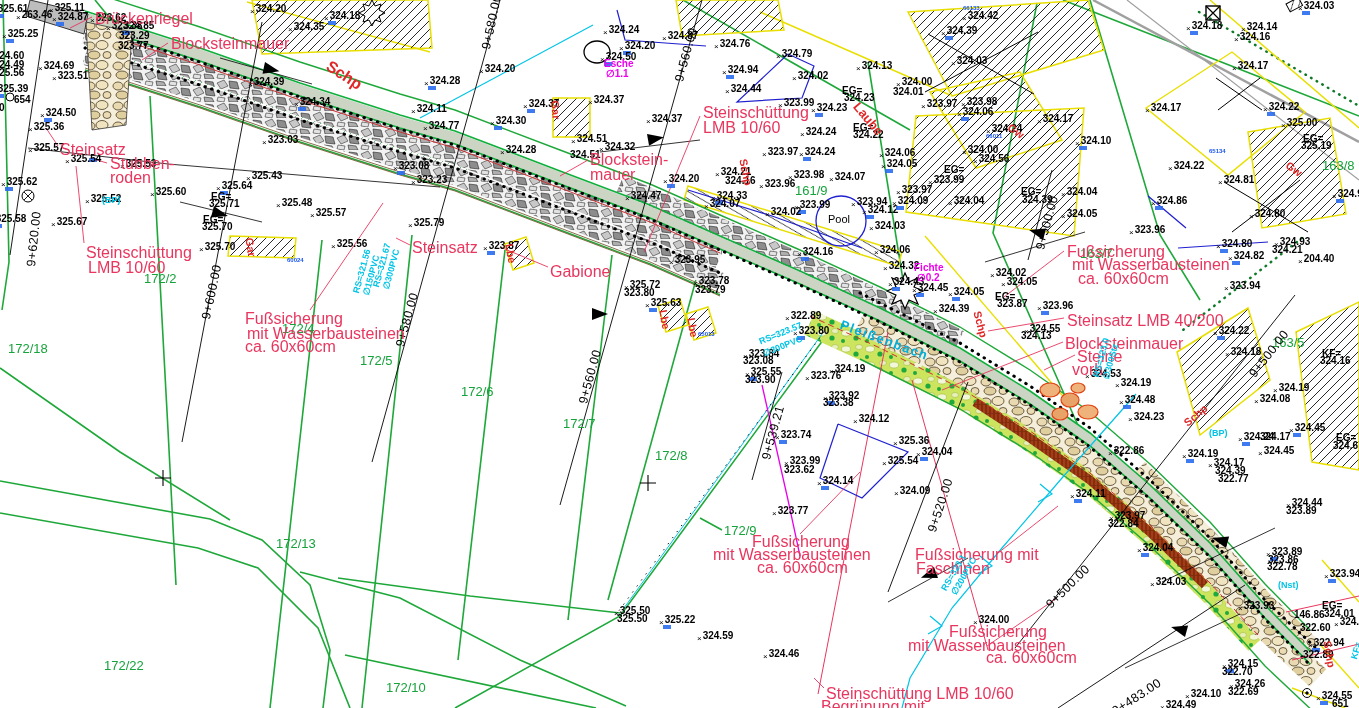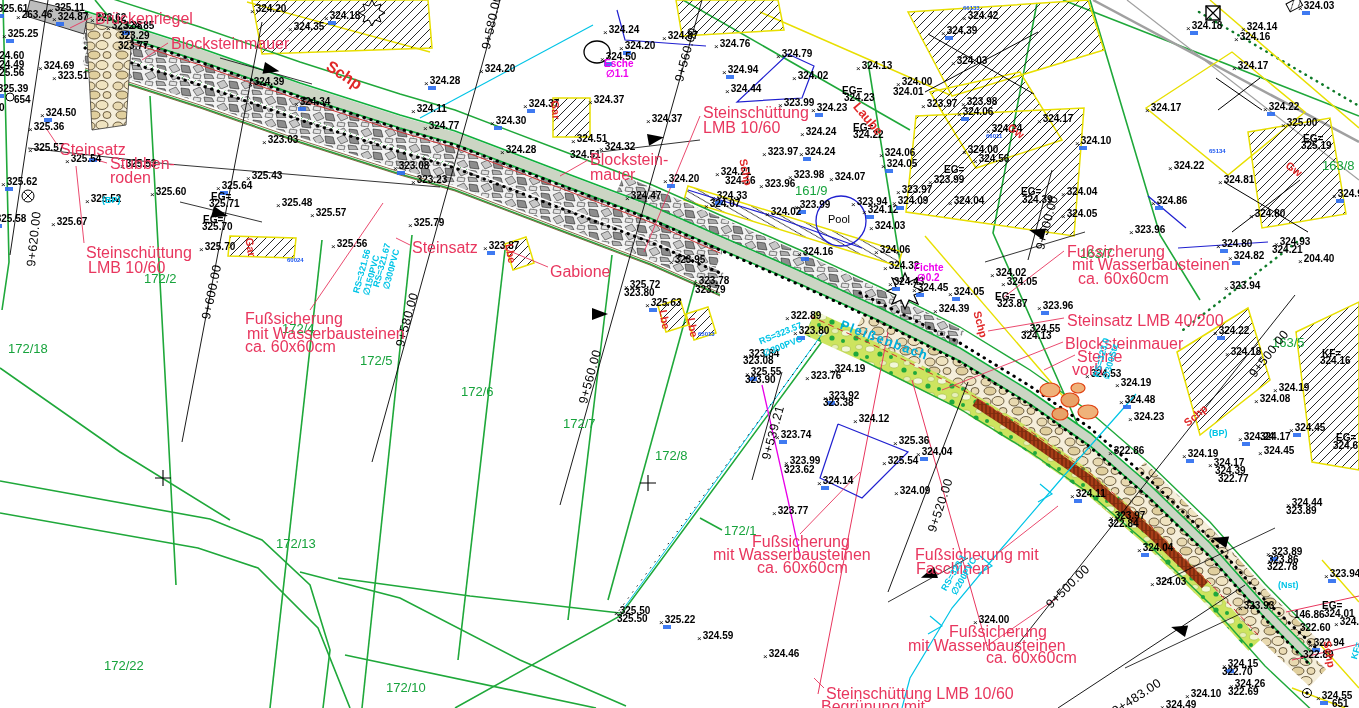--- a/index.html
+++ b/index.html
@@ -448,21 +448,21 @@
       <div class="chip" style="left: 1336px; top: 199px;"></div>
       <div class="lbl el" style="left: 199px; top: 242px;">325.70</div>
       <div class="lbl el" style="left: 331px; top: 239px;">325.56</div>
       <div class="lbl el" style="left: 483px; top: 241px;">323.87</div>
       <div class="chip" style="left: 487px; top: 251px;"></div>
       <div class="lbl el" style="left: 669px; top: 255px;">323.95</div>
       <div class="lbl el" style="left: 624px; top: 280px;">325.72</div>
       <div class="lbl e2" style="left: 624px; top: 288px;">323.80</div>
       <div class="lbl el" style="left: 693px; top: 276px;">323.78</div>
       <div class="lbl e2" style="left: 695px; top: 285px;">323.79</div>
-      <div class="lbl el" style="left: 645px; top: 298px; font-style: italic;">325.63</div>
+      <div class="lbl el" style="left: 645px; top: 298px;">325.63</div>
       <div class="chip" style="left: 649px; top: 308px;"></div>
       <div class="lbl el" style="left: 743px; top: 349px;">323.84</div>
       <div class="lbl e2" style="left: 743px; top: 356px;">323.08</div>
       <div class="lbl el" style="left: 745px; top: 367px;">325.55</div>
       <div class="chip" style="left: 749px; top: 377px;"></div>
       <div class="lbl e2" style="left: 745px; top: 375px;">323.90</div>
       <div class="lbl el" style="left: 785px; top: 311px;">322.89</div>
       <div class="lbl el" style="left: 793px; top: 326px;">323.80</div>
       <div class="chip" style="left: 797px; top: 336px;"></div>
       <div class="lbl el" style="left: 805px; top: 371px;">323.76</div>
@@ -573,21 +573,21 @@
       <div class="chip" style="left: 1320px; top: 701px;"></div>
       <div class="lbl e2" style="left: 1332px; top: 699px;">651</div>
       <div class="lbl cy" style="left: 1278px; top: 581px;">(Nst)</div>
       <div class="lbl gn" style="left: 8px; top: 342px;">172/18</div>
       <div class="lbl gn" style="left: 144px; top: 272px;">172/2</div>
       <div class="lbl gn" style="left: 282px; top: 322px;">172/4</div>
       <div class="lbl gn" style="left: 360px; top: 354px;">172/5</div>
       <div class="lbl gn" style="left: 461px; top: 385px;">172/6</div>
       <div class="lbl gn" style="left: 563px; top: 417px;">172/7</div>
       <div class="lbl gn" style="left: 655px; top: 449px;">172/8</div>
-      <div class="lbl gn" style="left: 724px; top: 524px;">172/1</div>
+      <div class="lbl gn" style="left: 724px; top: 524px;">172/9</div>
       <div class="lbl gn" style="left: 276px; top: 537px;">172/13</div>
       <div class="lbl gn" style="left: 104px; top: 659px;">172/22</div>
       <div class="lbl gn" style="left: 386px; top: 681px;">172/10</div>
       <div class="lbl gn" style="left: 795px; top: 184px;">161/9</div>
       <div class="lbl gn" style="left: 1322px; top: 159px;">163/8</div>
       <div class="lbl gn" style="left: 1272px; top: 336px;">163/5</div>
       <div class="lbl gn" style="left: 1080px; top: 247px;">163/7</div>
       <div class="lbl st" style="left: 25px; top: 266px; transform: rotate(-84deg);">9+620.00</div>
       <div class="lbl st" style="left: 200px; top: 318px; transform: rotate(-78deg);">9+600.00</div>
       <div class="lbl st" style="left: 480px; top: 48px; transform: rotate(-78deg);">9+580.00</div>

